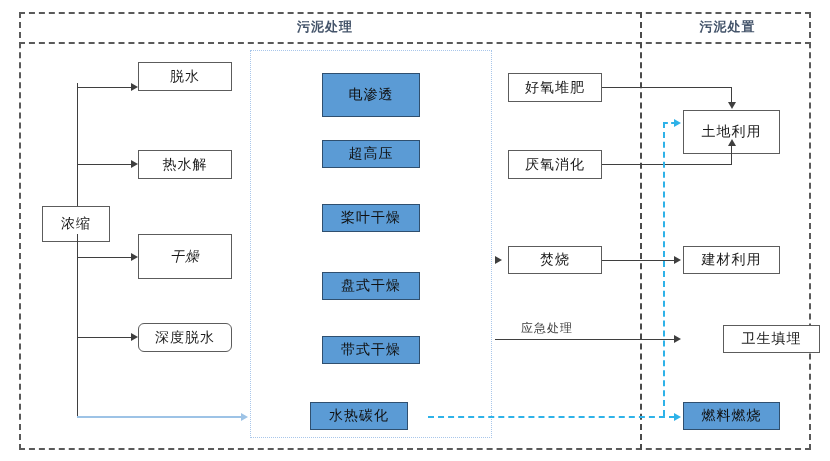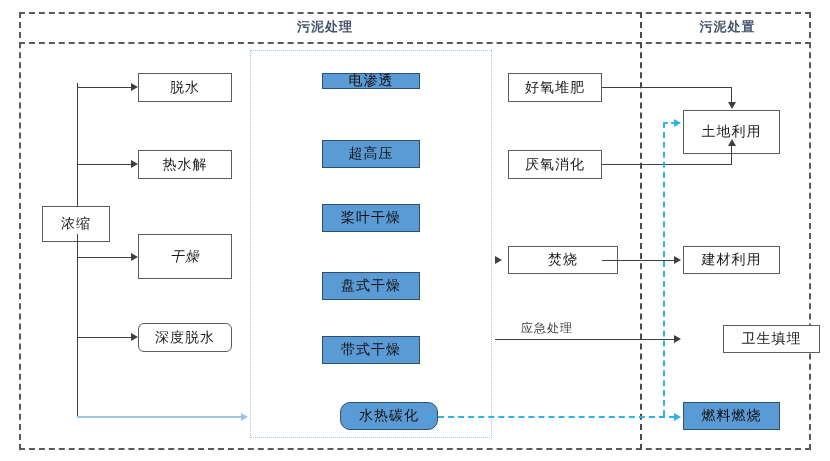--- a/index.html
+++ b/index.html
@@ -138,49 +138,49 @@
   <div class="band-title right">污泥处置</div>
 
   <div class="inner-dotted"></div>
 
   <div class="node plain" style="left:42px; top:206px; width:68px; height:36px;">浓缩</div>
 
   <div class="line v" style="left:77px; top:83px; height:123px;"></div>
 
   <div class="line v" style="left:77px; top:234px; height:184px;"></div>
 
-  <div class="node plain" style="left:138px; top:73px; width:94px; height:29px;text-align:center;">脱水</div>
+  <div class="node plain" style="left:138px; top:62px; width:94px; height:29px;text-align:center;">脱水</div>
   <div class="line h" style="left:77px; top:87px; width:54px;"></div>
   <div class="arrow right" style="left:131px; top:83px;"></div>
 
   <div class="node plain" style="left:138px; top:150px; width:94px; height:29px;">热水解</div>
   <div class="line h" style="left:77px; top:164px; width:54px;"></div>
   <div class="arrow right" style="left:131px; top:160px;"></div>
 
   <div class="node plain" style="left:138px; top:234px; width:94px; height:45px;font-style:italic;">干燥</div>
   <div class="line h" style="left:77px; top:257px; width:54px;"></div>
   <div class="arrow right" style="left:131px; top:253px;"></div>
 
   <div class="node plain" style="left:138px; top:323px; width:94px; height:29px;border-radius:6px;">深度脱水</div>
   <div class="line h" style="left:77px; top:337px; width:54px;"></div>
   <div class="arrow right" style="left:131px; top:333px;"></div>
 
   <div class="line blue-solid h" style="left:77px; top:416px; width:165px;"></div>
   <div class="arrow right lightblue" style="left:241px; top:413px;"></div>
 
-  <div class="node blue" style="left:322px; top:73px; width:98px; height:16px;text-align:center;">电渗透</div>
+  <div class="node blue" style="left:322px; top:73px; width:98px; height:44px;text-align:center;">电渗透</div>
   <div class="node blue" style="left:322px; top:140px; width:98px; height:28px;">超高压</div>
   <div class="node blue" style="left:322px; top:204px; width:98px; height:28px;">桨叶干燥</div>
   <div class="node blue" style="left:322px; top:272px; width:98px; height:28px;">盘式干燥</div>
   <div class="node blue" style="left:322px; top:336px; width:98px; height:28px;">带式干燥</div>
-  <div class="node blue" style="left:340px; top:402px; width:98px; height:28px;border-radius:10px;">水热碳化</div>
+  <div class="node blue" style="left:310px; top:402px; width:98px; height:28px;">水热碳化</div>
 
   <div class="node plain" style="left:508px; top:73px; width:94px; height:29px;">好氧堆肥</div>
   <div class="node plain" style="left:508px; top:150px; width:94px; height:29px;">厌氧消化</div>
-  <div class="node plain" style="left:508px; top:246px; width:110px; height:28px;">焚烧</div>
+  <div class="node plain" style="left:508px; top:246px; width:94px; height:28px;">焚烧</div>
   <div class="arrow right" style="left:495px; top:256px;"></div>
 
   <div class="node plain" style="left:683px; top:110px; width:97px; height:44px;">土地利用</div>
   <div class="node plain" style="left:683px; top:246px; width:97px; height:28px;">建材利用</div>
   <div class="node plain" style="left:683px; top:325px; width:97px; height:28px;margin-left:40px;">卫生填埋</div>
   <div class="node blue" style="left:683px; top:402px; width:97px; height:28px;">燃料燃烧</div>
 
   <div class="line h" style="left:602px; top:87px; width:130px;"></div>
   <div class="line v" style="left:731px; top:87px; height:16px;"></div>
   <div class="arrow down" style="left:728px; top:102px;"></div>

